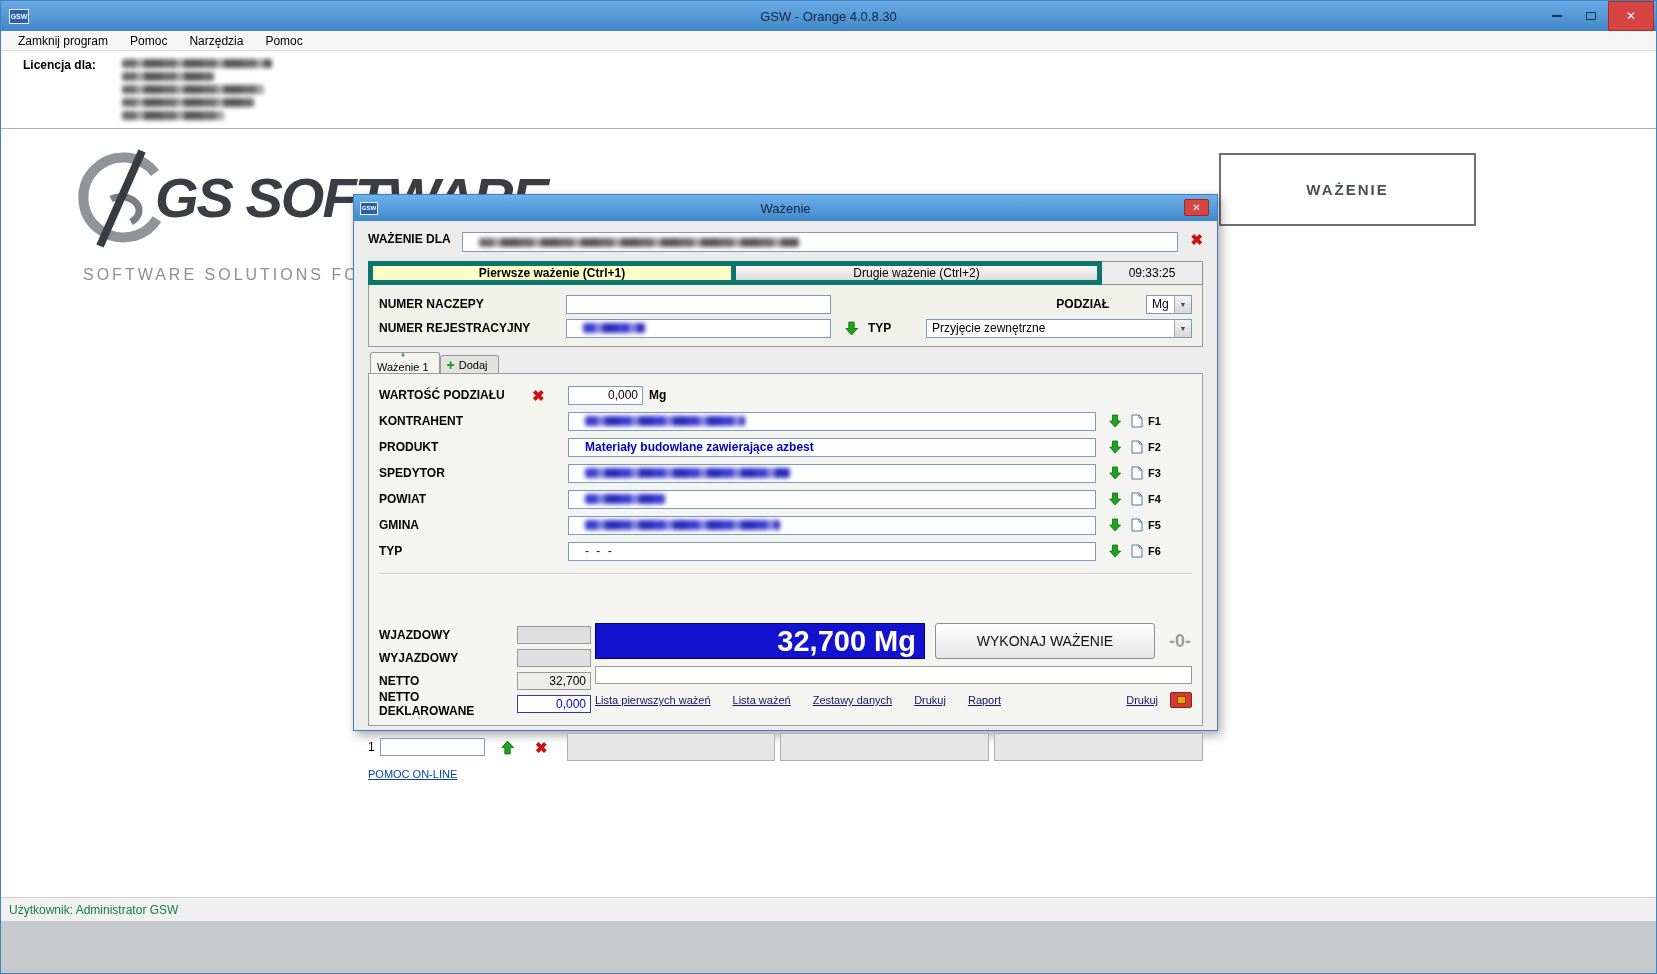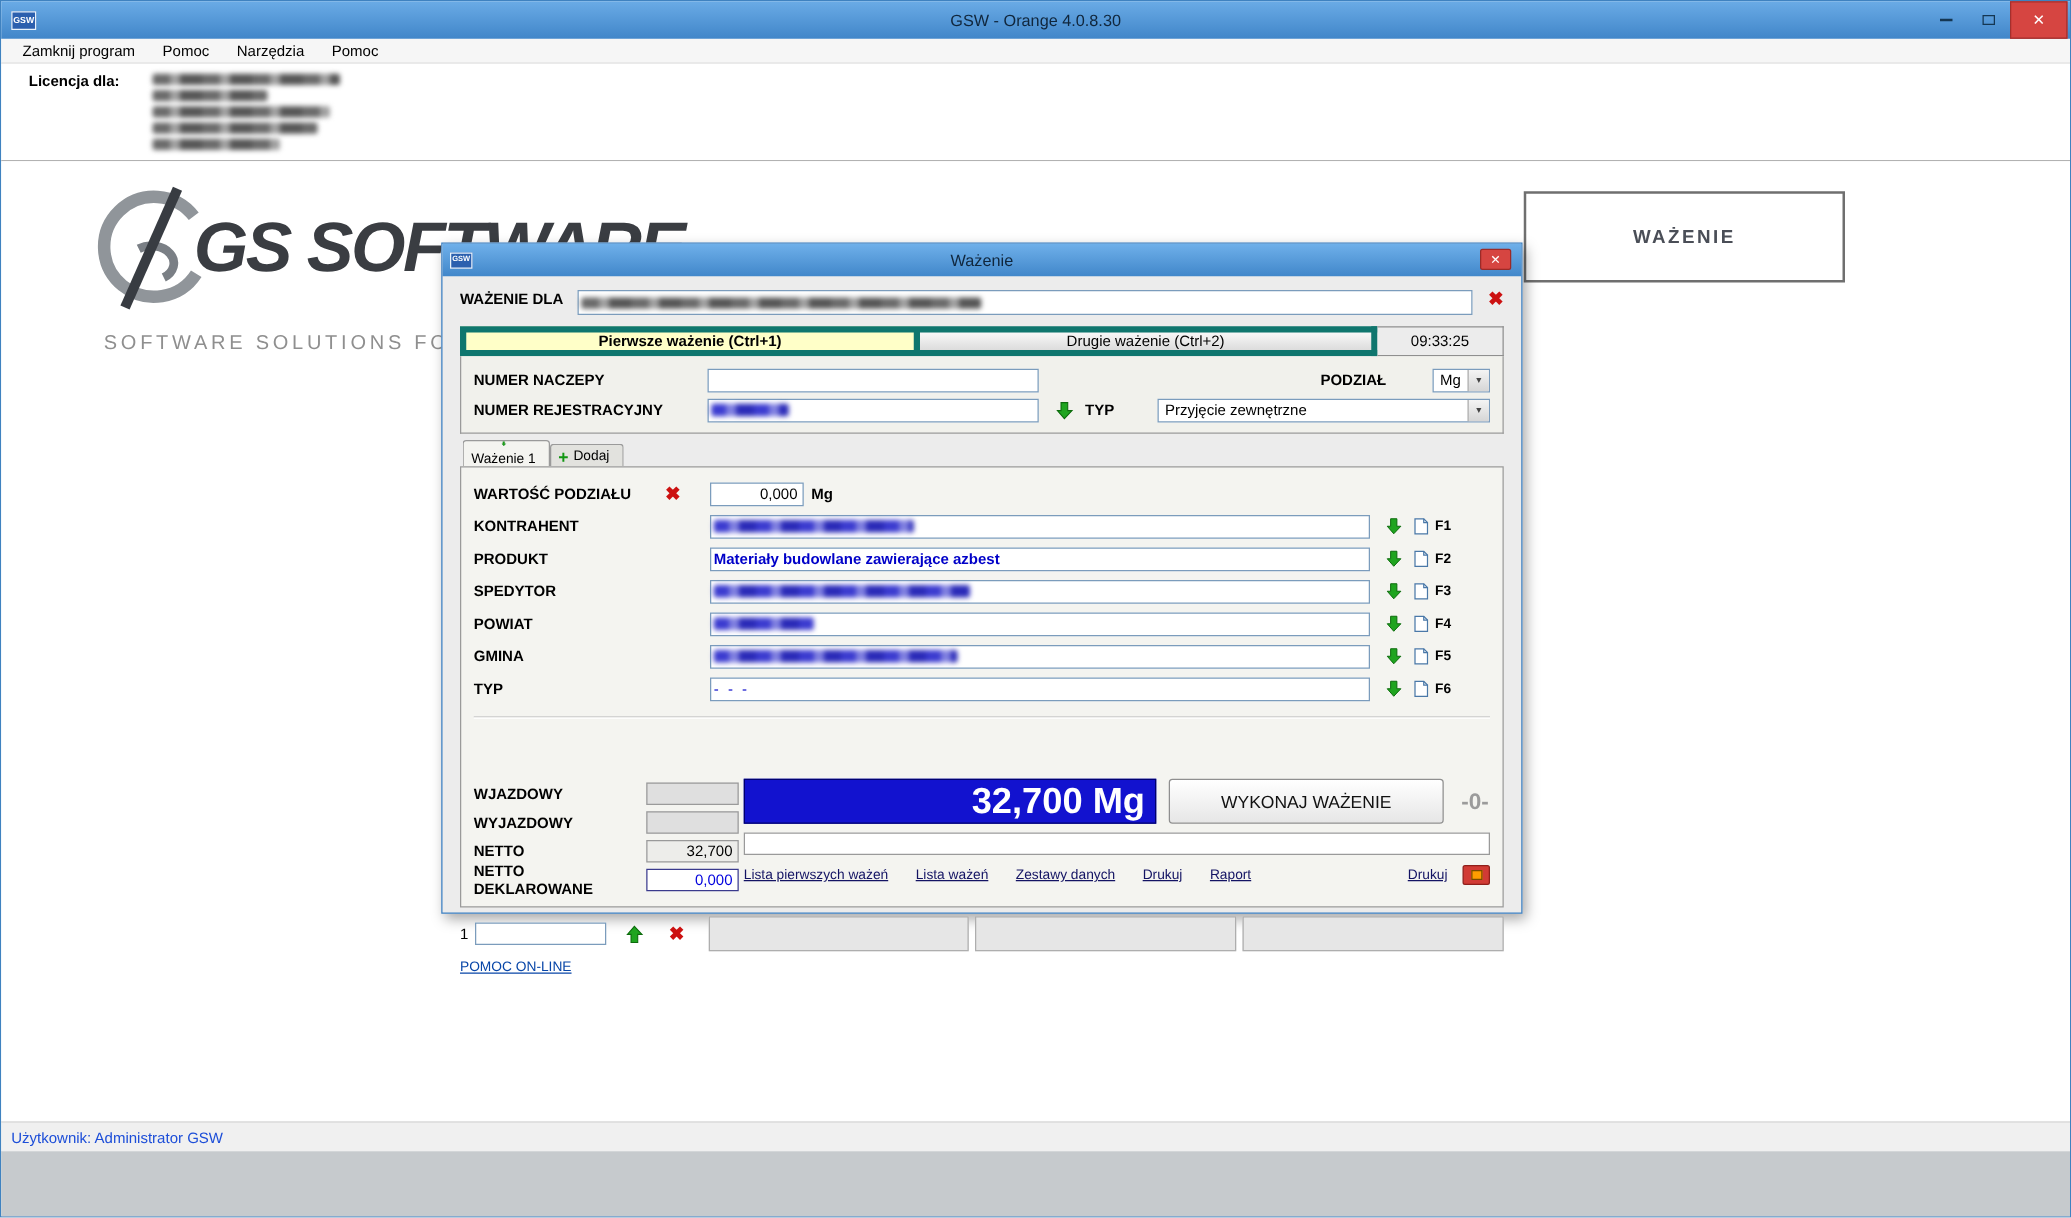--- a/index.html
+++ b/index.html
@@ -51,21 +51,21 @@
   .dlg-titlebar { height:26px; background:linear-gradient(#6fb0ea,#4187ca); position:relative; display:flex; align-items:center; }
   .dlg-icon { width:18px; height:13px; margin-left:6px; background:#2b5fae; border:1px solid #e8f2fb; color:#fff;
               font-size:6px; font-weight:bold; display:flex; align-items:center; justify-content:center; z-index:2; }
   .dlg-title { position:absolute; left:0; right:0; text-align:center; font-size:13px; color:#10263c; }
   .dlg-close { position:absolute; right:8px; top:4px; width:25px; height:17px; background:#d64541; border:1px solid #9c2a27;
                border-radius:2px; color:#fff; font-size:10px; display:flex; align-items:center; justify-content:center; cursor:pointer; z-index:2;}
   .dlg-body { padding:11px 14px 6px 14px; height:511px; display:flex; flex-direction:column; }
 
   .wdla-row { display:flex; align-items:flex-start; margin-bottom:9px; }
   .wdla-label { width:94px; font-weight:bold; font-size:12px; }
-  .text-input { height:20px; background:#fff; border:1px solid #7b9cbc; display:flex; align-items:center; padding:0 2px; font-size:12px; }
+  .text-input { height:20px; background:#fff; border:1px solid #7b9cbc; display:flex; align-items:center; padding:0 16px; font-size:12px; }
   .wdla-input { flex:1; }
   .x-icon { color:#cc1111; font-size:15px; font-weight:bold; line-height:1; cursor:pointer; }
   .wdla-row .x-icon { margin-left:12px; }
 
   .tabs-row { display:flex; height:24px; }
   .tab { display:flex; align-items:center; justify-content:center; font-size:12px; border:5px solid #0f766e; cursor:pointer; }
   .tab-first { flex:0 0 368px; background:#ffffc8; font-weight:bold; }
   .tab-second { flex:0 0 366px; background:linear-gradient(#f8f8f8,#dcdcdc); border-left:none; }
   .tab-time { flex:1; border:1px solid #8f8f8f; border-left:none; background:#ececec; display:flex; align-items:center;
               justify-content:center; font-size:12px; }
@@ -139,21 +139,21 @@
   .row-input { width:105px; height:18px; background:#fff; border:1px solid #7b9cbc; font-size:12px; padding:0 4px;
                font-family:"Liberation Sans", sans-serif; }
   .bottom-row .arrow-btn { margin-left:15px; }
   .bottom-row .x-icon { margin-left:20px; margin-right:14px; }
   .gray-panel { flex:1; height:28px; background:#e6e6e6; border:1px solid #aeaeae; margin-left:5px; }
 
   .help-link { margin-top:7px; font-size:11px; color:#0846a8; text-decoration:underline; cursor:pointer; align-self:flex-start; }
 
   
   .statusbar { height:24px; background:#f0f0f0; border-top:1px solid #cfcfcf; display:flex; align-items:center;
-               padding-left:8px; font-size:12px; color:#1d4ed8; flex:0 0 auto; }
+               padding-left:8px; font-size:12px; color:#15803d; flex:0 0 auto; }
   .bottom-strip { height:52px; background:#c6cacd; flex:0 0 auto; }
 
   .arrow-btn { display:inline-flex; cursor:pointer; line-height:0; }
   .doc { display:inline-flex; cursor:pointer; line-height:0; }
 </style>
 </head>
 <body>
 
 <div class="app">
 

